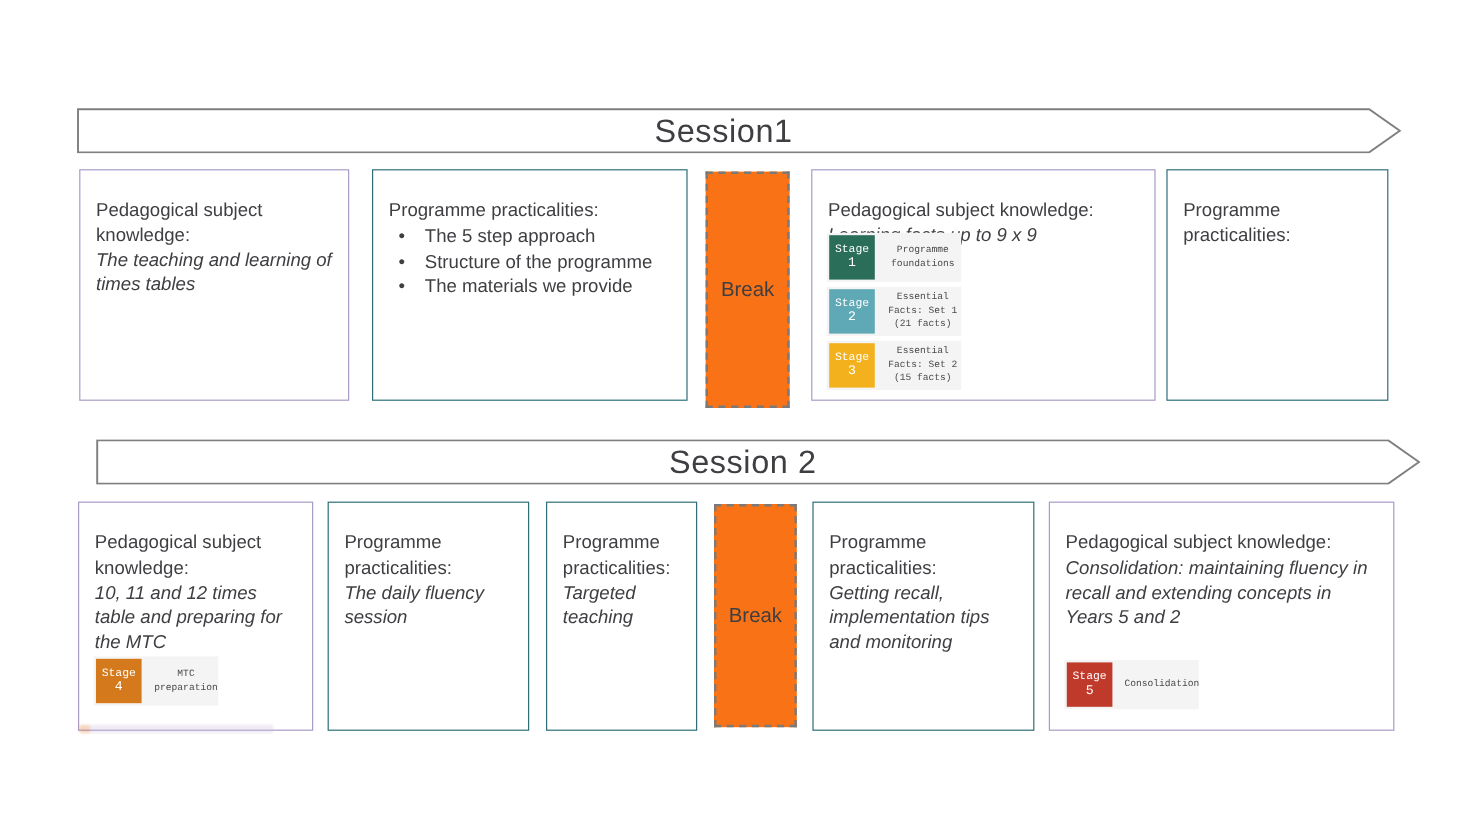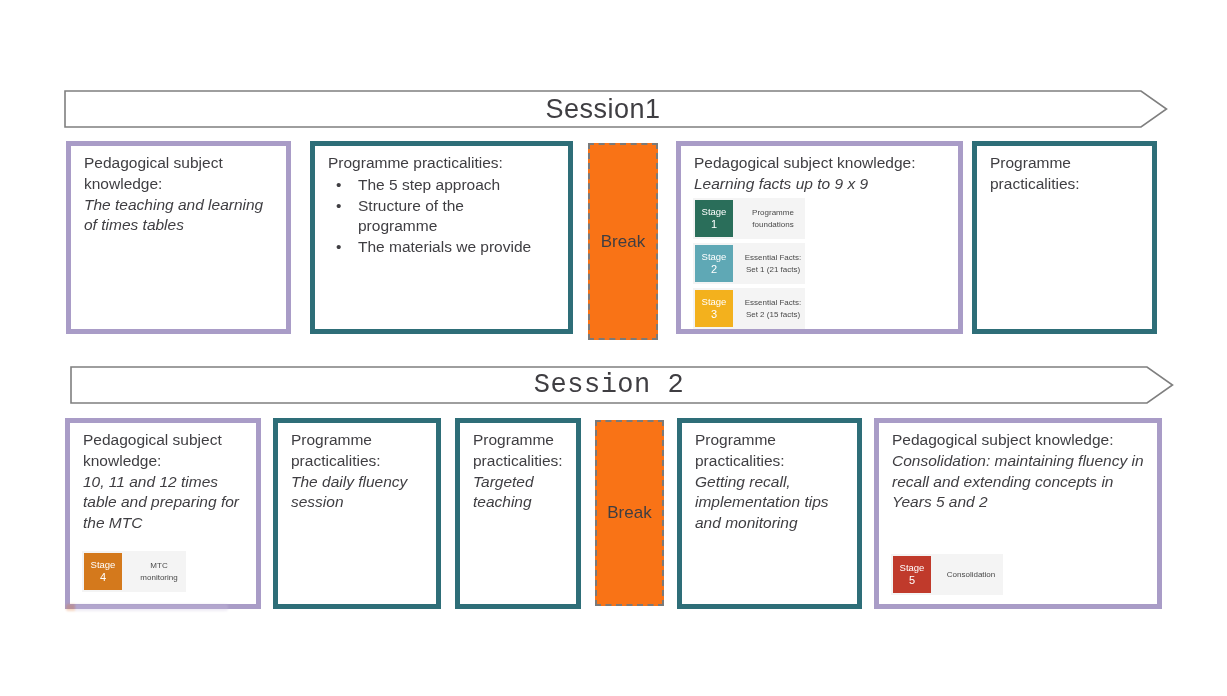--- a/index.html
+++ b/index.html
@@ -11,36 +11,36 @@
   .banner{position:absolute;width:1104px;height:38px;}
   .banner svg{position:absolute;left:0;top:0;display:block;}
   .banner .banner-label{
     position:absolute;left:0;top:0;width:1078px;height:38px;
     display:flex;align-items:center;justify-content:center;
     font-size:27px;color:var(--text,#3f3e42);letter-spacing:.5px;
   }
   
   .box{
     position:absolute;box-sizing:border-box;background:#fff;
-    border:5px solid #0f766e;padding:7px 13px;font-size:15.5px;line-height:1.34;
+    border:1px solid #0f766e;padding:24px 13px;font-size:15.5px;line-height:1.34;
   }
   .box.purple{border-color:var(--purple-border,#a99cc7);}
   .box.teal{border-color:var(--teal-border,#2e6e78);}
   .box .heading{margin:0;}
   .box .body{margin:0;font-style:italic;}
   .bullets{list-style:none;margin:1px 0 0;padding:0;}
   .bullets li{position:relative;padding:0 12px 0 30px;}
   .bullets li::before{content:"\2022";position:absolute;left:8px;top:0;}
   
   .break-box{
     position:absolute;box-sizing:border-box;border:2px dashed var(--break-border,#7a7a7a);
     background:#f97316;display:flex;align-items:center;justify-content:center;font-size:17px;
   }
   
-  .stages{position:absolute;left:12px;}
+  .stages{position:absolute;left:12px;font-family:Liberation Mono, monospace;}
   .stage-row{
     display:flex;align-items:center;background:var(--stage-row-bg,#f4f4f4);
     width:112px;height:41px;margin-bottom:4px;
   }
   .stage-row.narrow{width:104px;}
   .stage-sq{
     width:38px;height:37px;margin-left:2px;flex:0 0 38px;
     display:flex;flex-direction:column;align-items:center;justify-content:center;
     color:var(--stage-badge-text,#fff);line-height:1.15;
   }
@@ -111,37 +111,37 @@
         </div>
         <div class="stage-label">Essential Facts: Set 2 (15 facts)</div>
       </div>
     </div>
   </div>
 
   <div class="box teal" style="left:972px;top:141px;width:185px;height:193px;">
     <div class="heading">Programme practicalities:</div>
   </div>
 
-  <div class="banner" style="left:70px;top:366px;font-family:Liberation Mono, monospace;">
+  <div class="banner" style="left:80px;top:366px;">
     <svg width="1104" height="38" viewBox="0 0 1104 38">
       <polygon points="1,1 1077,1 1102.5,19 1077,37 1,37" style="fill:var(--banner-fill,#fff);stroke:var(--banner-border,#7f7f7f);stroke-width:1.6"></polygon>
     </svg>
     <div class="banner-label">Session 2</div>
   </div>
 
   <div class="box purple" style="left:65px;top:418px;width:196px;height:191px;">
     <div class="heading">Pedagogical subject knowledge:</div>
     <div class="body">10, 11 and 12 times table and preparing for the MTC</div>
     <div class="stages" style="top:128px;">
       <div class="stage-row narrow">
         <div class="stage-sq" style="background: rgb(212, 121, 28);">
           <span class="w">Stage</span>
           <span class="n">4</span>
         </div>
-        <div class="stage-label">MTC monitoring</div>
+        <div class="stage-label">MTC preparation</div>
       </div>
     </div>
   </div>
 
   <div class="box teal" style="left:273px;top:418px;width:168px;height:191px;">
     <div class="heading">Programme practicalities:</div>
     <div class="body">The daily fluency session</div>
   </div>
 
   <div class="box teal" style="left:455px;top:418px;width:126px;height:191px;padding-right:8px;">

